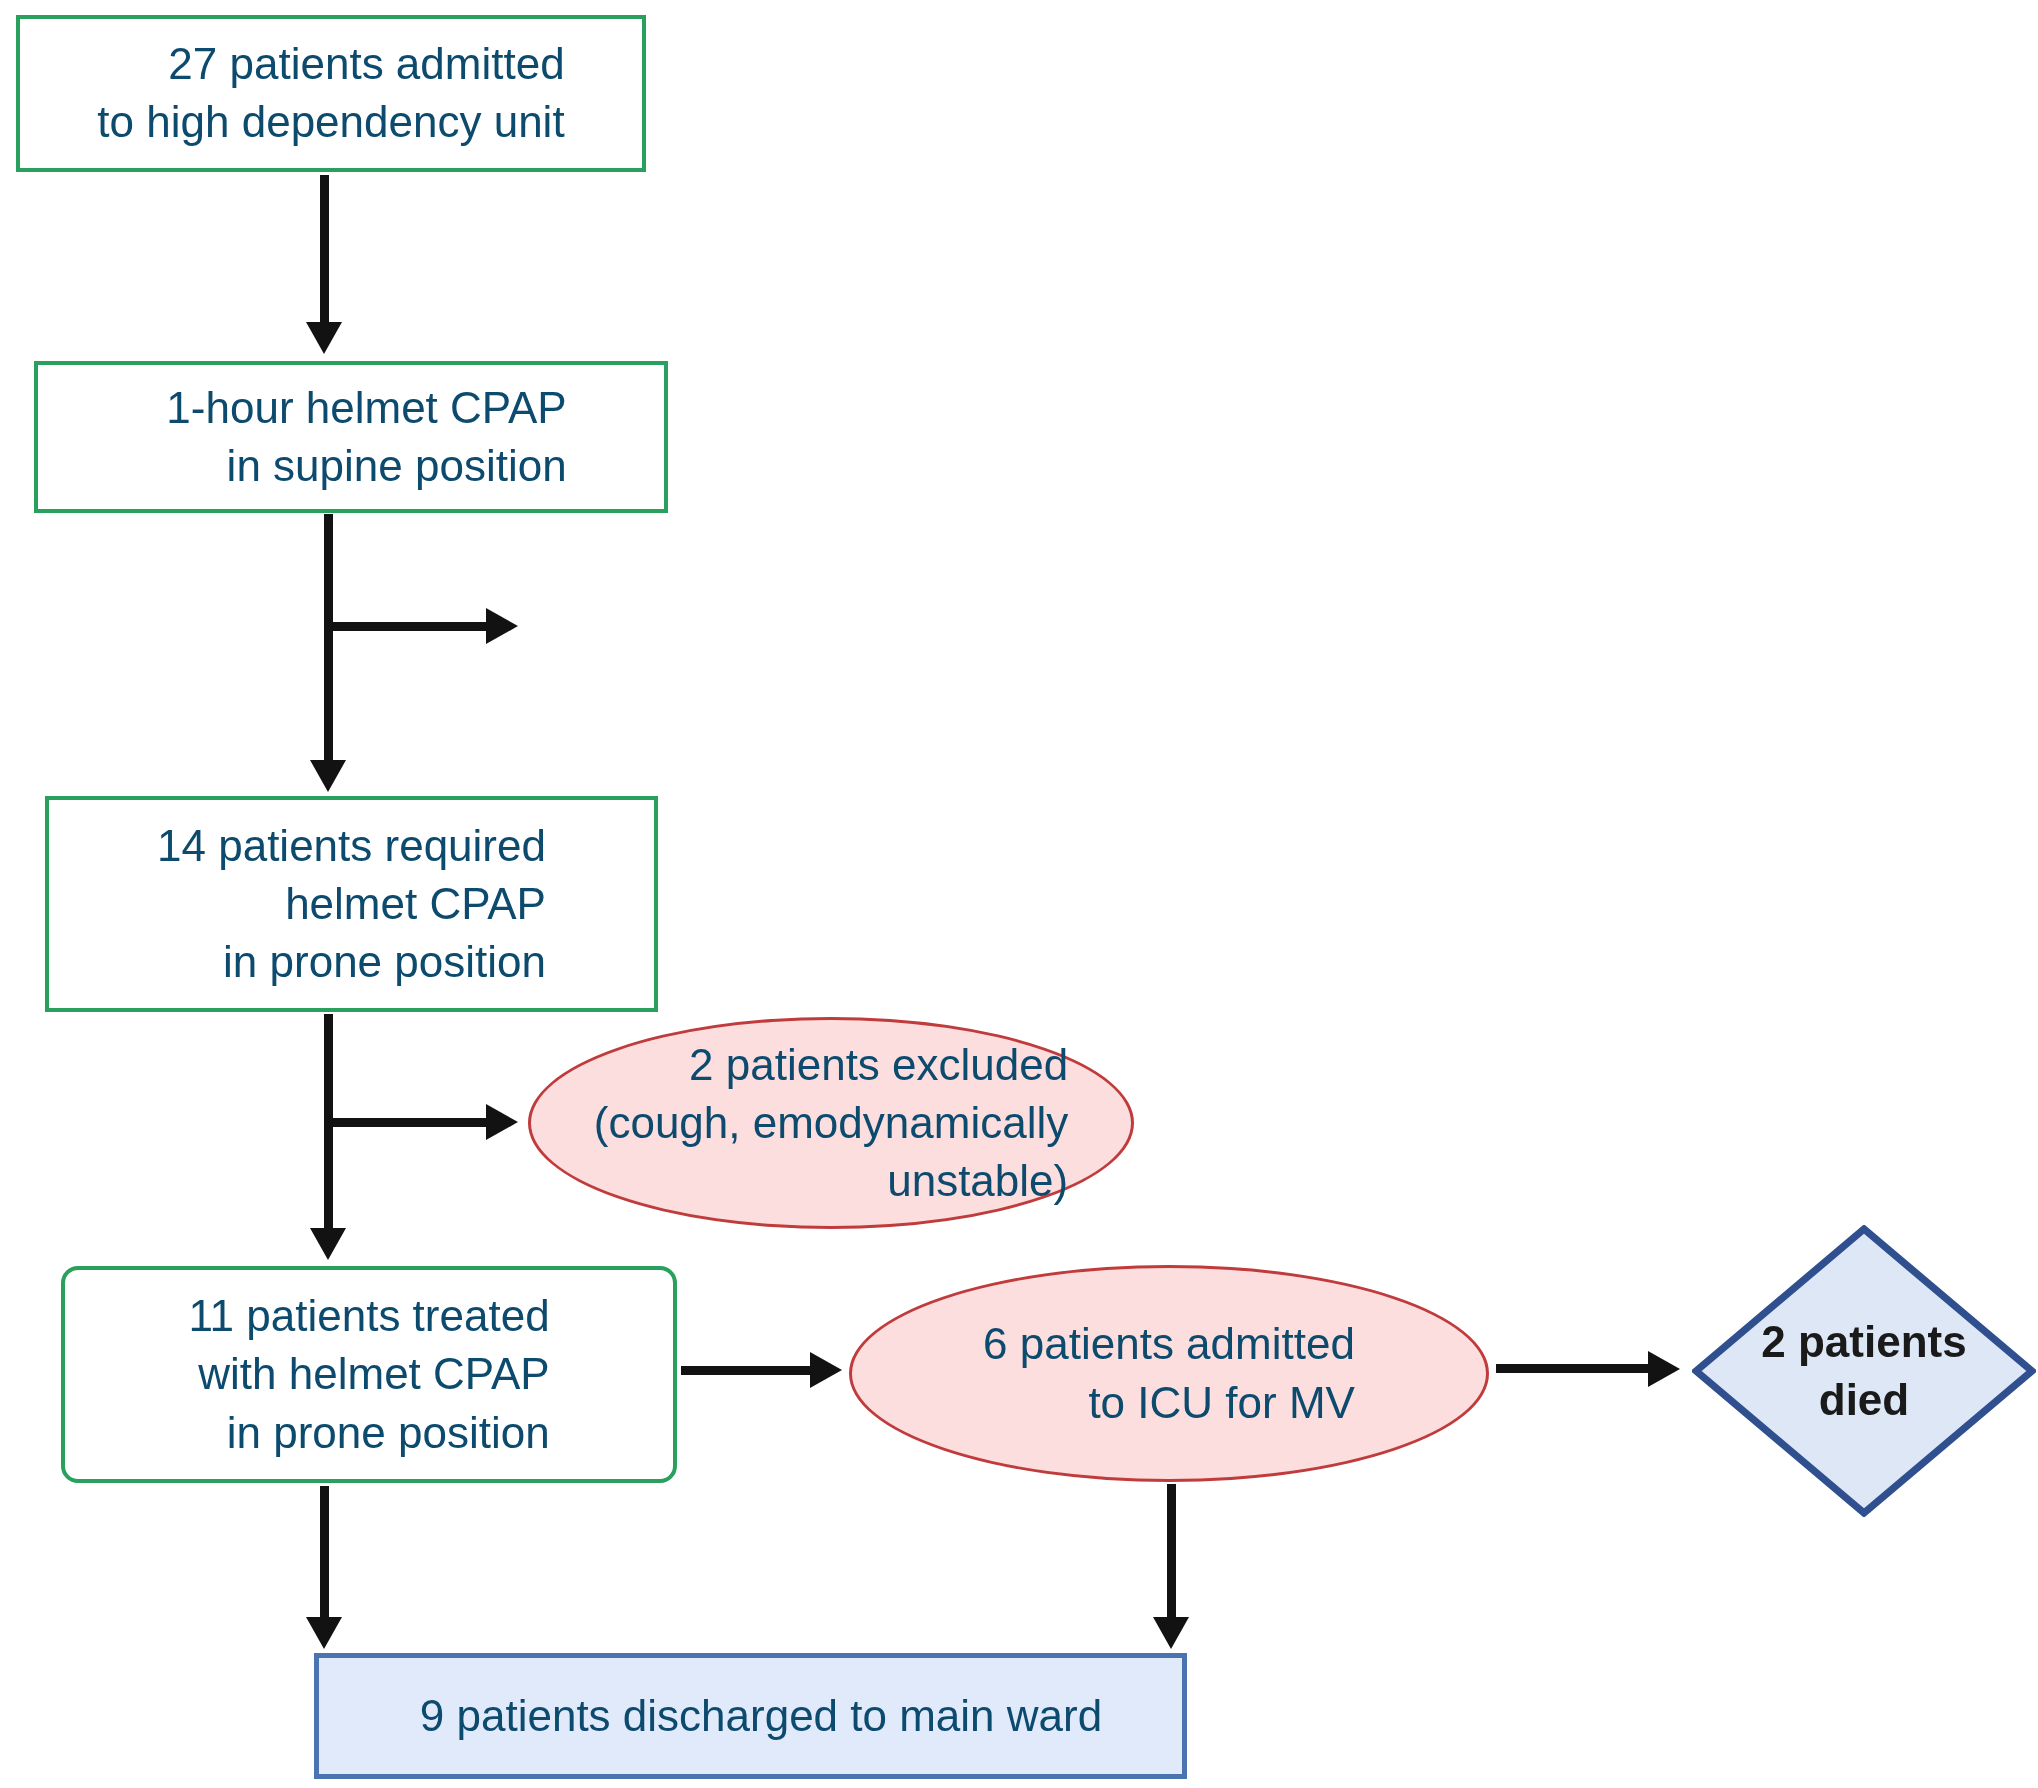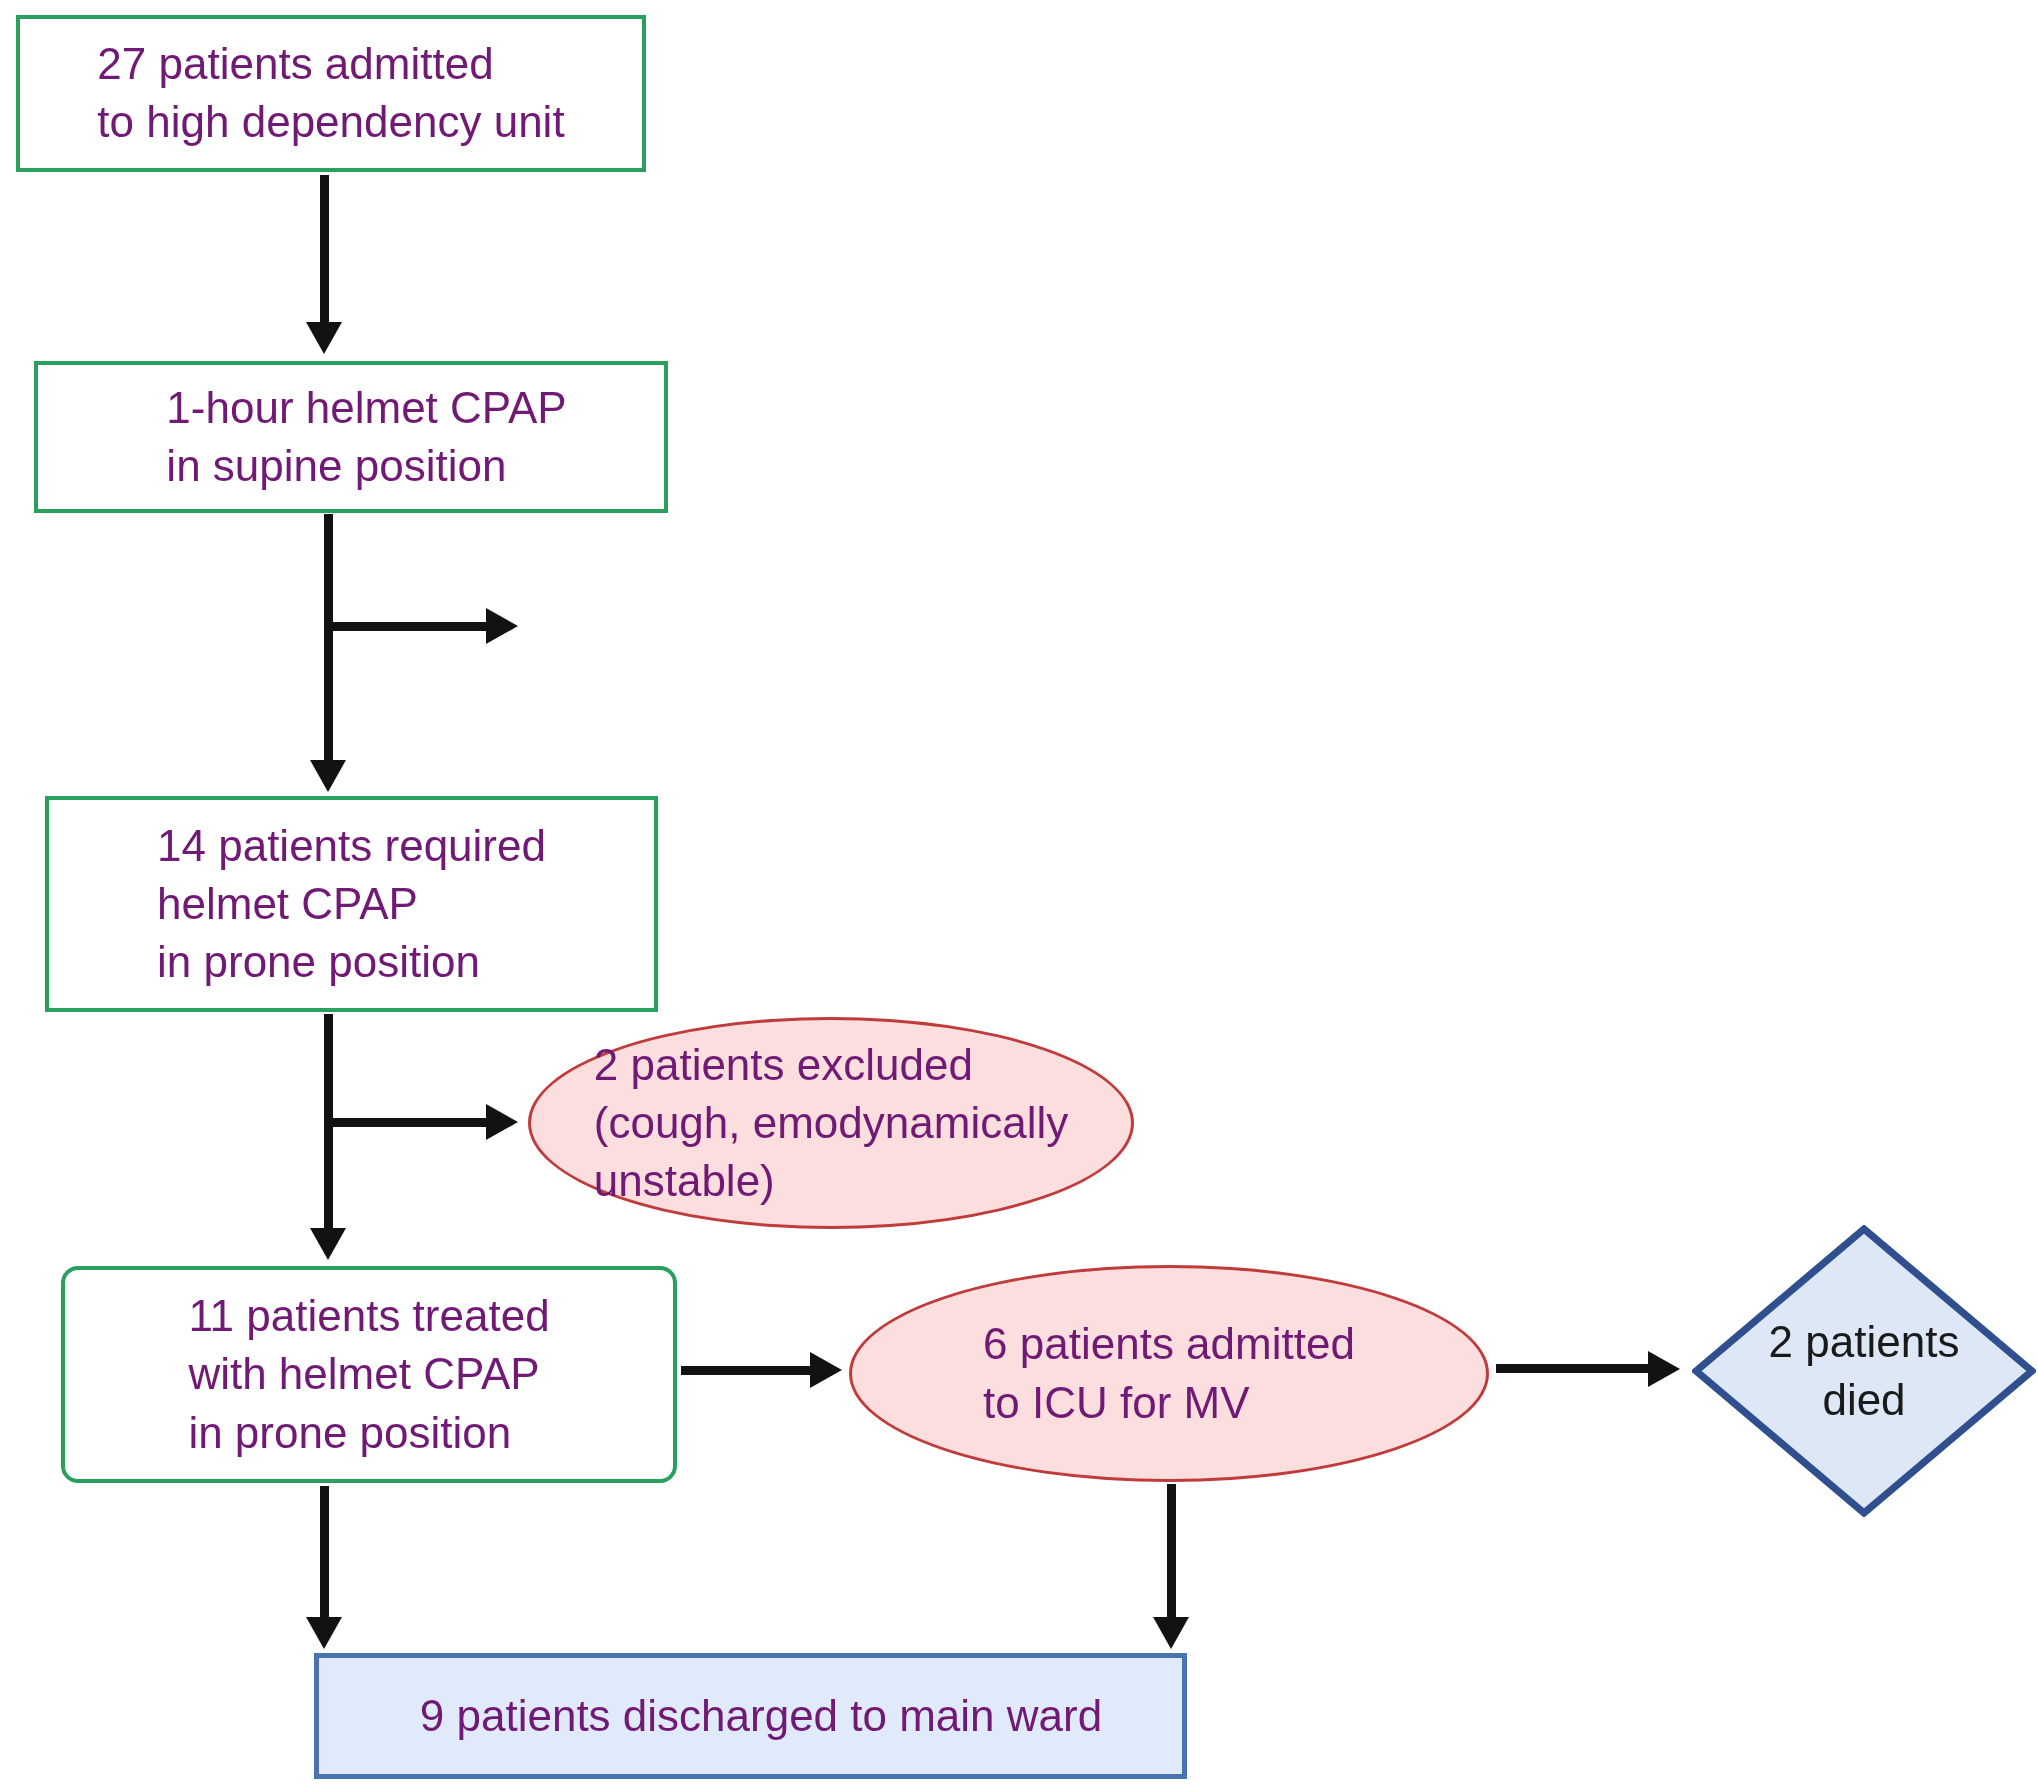--- a/index.html
+++ b/index.html
@@ -12,35 +12,35 @@
   }
   .canvas {
     position: relative;
     width: 2038px; height: 1789px;
     background: #ffffff;
     overflow: hidden;
   }
   .node {
     position: absolute;
     display: flex; align-items: center; justify-content: center;
-    text-align: left;
+    text-align: right;
     white-space: pre-line;
     font-size: 44px; line-height: 1.32;
-    color: #701a75;
+    color: #0c4a6e;
   }
   .rect    { background: #ffffff; border: 4.9px solid #2aa05e; }
   .ellipse { background: #fcdede; border: 3.2px solid #c03b3c; border-radius: 50%; }
   .blue-rect { background: #e1eafa; border: 5.7px solid #4a74b0; padding-left: 21px; }
   .diamond { position: absolute; }
   .diamond svg { display: block; width: 100%; height: 100%; }
   .diamond .label {
     position: absolute; inset: 0;
     display: flex; align-items: center; justify-content: center;
     text-align: center; white-space: pre-line;
-    font-size: 44px; line-height: 1.32;
+    font-size: 44px; line-height: 1.32; font-weight: bold;
   }
   .line { position: absolute; background: #121212; }
   .head { position: absolute; width: 0; height: 0; }
   .head.down  { border-left: 18px solid transparent; border-right: 18px solid transparent; border-top: 32px solid #121212; }
   .head.right { border-top: 18px solid transparent; border-bottom: 18px solid transparent; border-left: 32px solid #121212; }
 
   
   #n-admitted   { left: 16px;   top: 14.6px;   width: 630px;  height: 157px; }
   #n-supine     { left: 34px;   top: 361px;  width: 634px;  height: 152px; padding-left: 31px; }
   #n-improved   { left: 527px;  top: 531px;  width: 603px;  height: 199px; }

